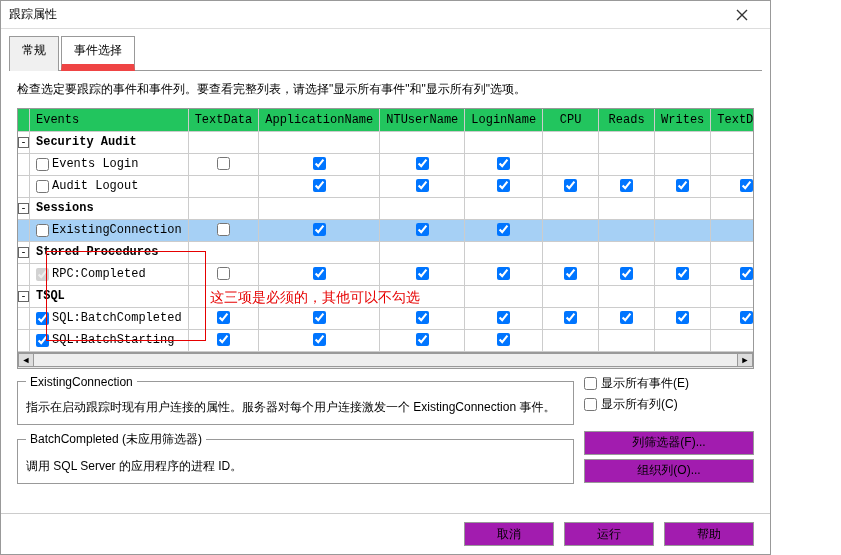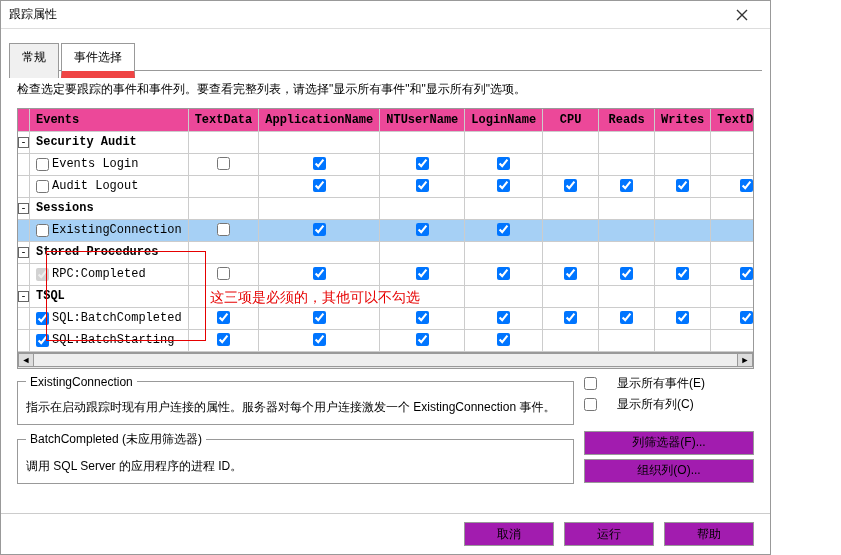--- a/index.html
+++ b/index.html
@@ -3,46 +3,46 @@
 <meta charset="utf-8">
 <style>
 * { margin: 0; padding: 0; box-sizing: border-box; }
 body { font-family: "Microsoft YaHei", SimSun, Arial, sans-serif; font-size: 12px; background: #fff; overflow: hidden; }
 .window { width: 771px; height: 555px; border: 1px solid #999; background: #fff; display: flex; flex-direction: column; }
 .titlebar { height: 28px; display: flex; align-items: center; justify-content: space-between; padding: 0 8px 0 8px; border-bottom: 1px solid #ddd; }
 .titlebar-text { font-size: 12px; }
 .close-btn { width: 40px; height: 20px; display: flex; align-items: center; justify-content: center; cursor: pointer; }
 .close-btn svg { width: 12px; height: 12px; }
 .tabs { display: flex; border-bottom: 1px solid #999; margin: 6px 8px 0 8px; }
-.tab { padding: 5px 12px; border: 1px solid #999; border-bottom: none; margin-right: 2px; background: #f0f0f0; cursor: pointer; position: relative; top: 8px; }
+.tab { padding: 5px 12px; border: 1px solid #999; border-bottom: none; margin-right: 2px; background: #f0f0f0; cursor: pointer; position: relative; top: 1px; }
 .tab.active { background: #fff; border-bottom: 7px solid #ef4444; }
 .content { padding: 10px 16px 4px 16px; flex: 1; display: flex; flex-direction: column; }
 .hint { font-size: 12px; margin-bottom: 10px; }
 .grid-wrap { border: 1px solid #999; background: #fff; position: relative; }
 .grid-scroll { overflow-x: auto; }
 .grid { border-collapse: collapse; font-family: SimSun, "Courier New", monospace; font-size: 12px; white-space: nowrap; }
 .grid th, .grid td { border-right: 1px solid #ccc; border-bottom: 1px solid #ccc; padding: 3px 6px; text-align: left; height: 22px; }
-.grid th { background: #ec4899; font-weight: bold; }
+.grid th { background: #22c55e; font-weight: normal; }
 .grid .col-events { width: 250px; }
 .grid .col-data { text-align: center; min-width: 56px; }
 .grid .expcell { width: 18px; text-align: center; padding: 0; }
 .expander { display: inline-block; width: 11px; height: 11px; border: 1px solid #666; line-height: 9px; text-align: center; font-size: 10px; background: #fff; cursor: pointer; }
 .row-highlight td { background: #a6d0f5; }
 .chk { width: 13px; height: 13px; vertical-align: middle; }
 .event-label { display: inline-block; }
 .col-filter { display: flex; align-items: center; gap: 3px; }
 .red-box { position: absolute; border: 1px solid #e60000; pointer-events: none; }
 .red-text { position: absolute; color: #e60000; font-size: 14px; pointer-events: none; }
 .hscroll { height: 16px; background: #e8e8e8; border-top: 1px solid #999; display: flex; align-items: center; }
 .hscroll-arrow { width: 16px; height: 14px; background: #ddd; border: 1px solid #999; display: flex; align-items: center; justify-content: center; font-size: 9px; cursor: pointer; }
 .hscroll-track { flex: 1; height: 14px; background: #eee; border-top: 1px solid #999; border-bottom: 1px solid #999; }
 .bottom-row { display: flex; gap: 10px; margin-top: 6px; }
 .desc-col { flex: 1; }
 .ctrl-col { width: 170px; display: flex; flex-direction: column; gap: 4px; }
-.ctrl-col label { display: flex; align-items: center; gap: 20px; font-size: 12px; }
+.ctrl-col label { display: flex; align-items: center; gap: 4px; font-size: 12px; }
 .btn { height: 24px; border: 1px solid #999; background: #a21caf; cursor: pointer; font-size: 12px; padding: 0 10px; }
 .footer { display: flex; justify-content: flex-end; gap: 10px; padding: 8px 16px; border-top: 1px solid #ccc; }
 .footer .btn { width: 90px; }
 fieldset { border: 1px solid #999; padding: 10px 8px 8px 8px; }
 legend { padding: 0 4px; font-size: 12px; }
 </style>
 </head>
 <body>
 
 <div class="window">

